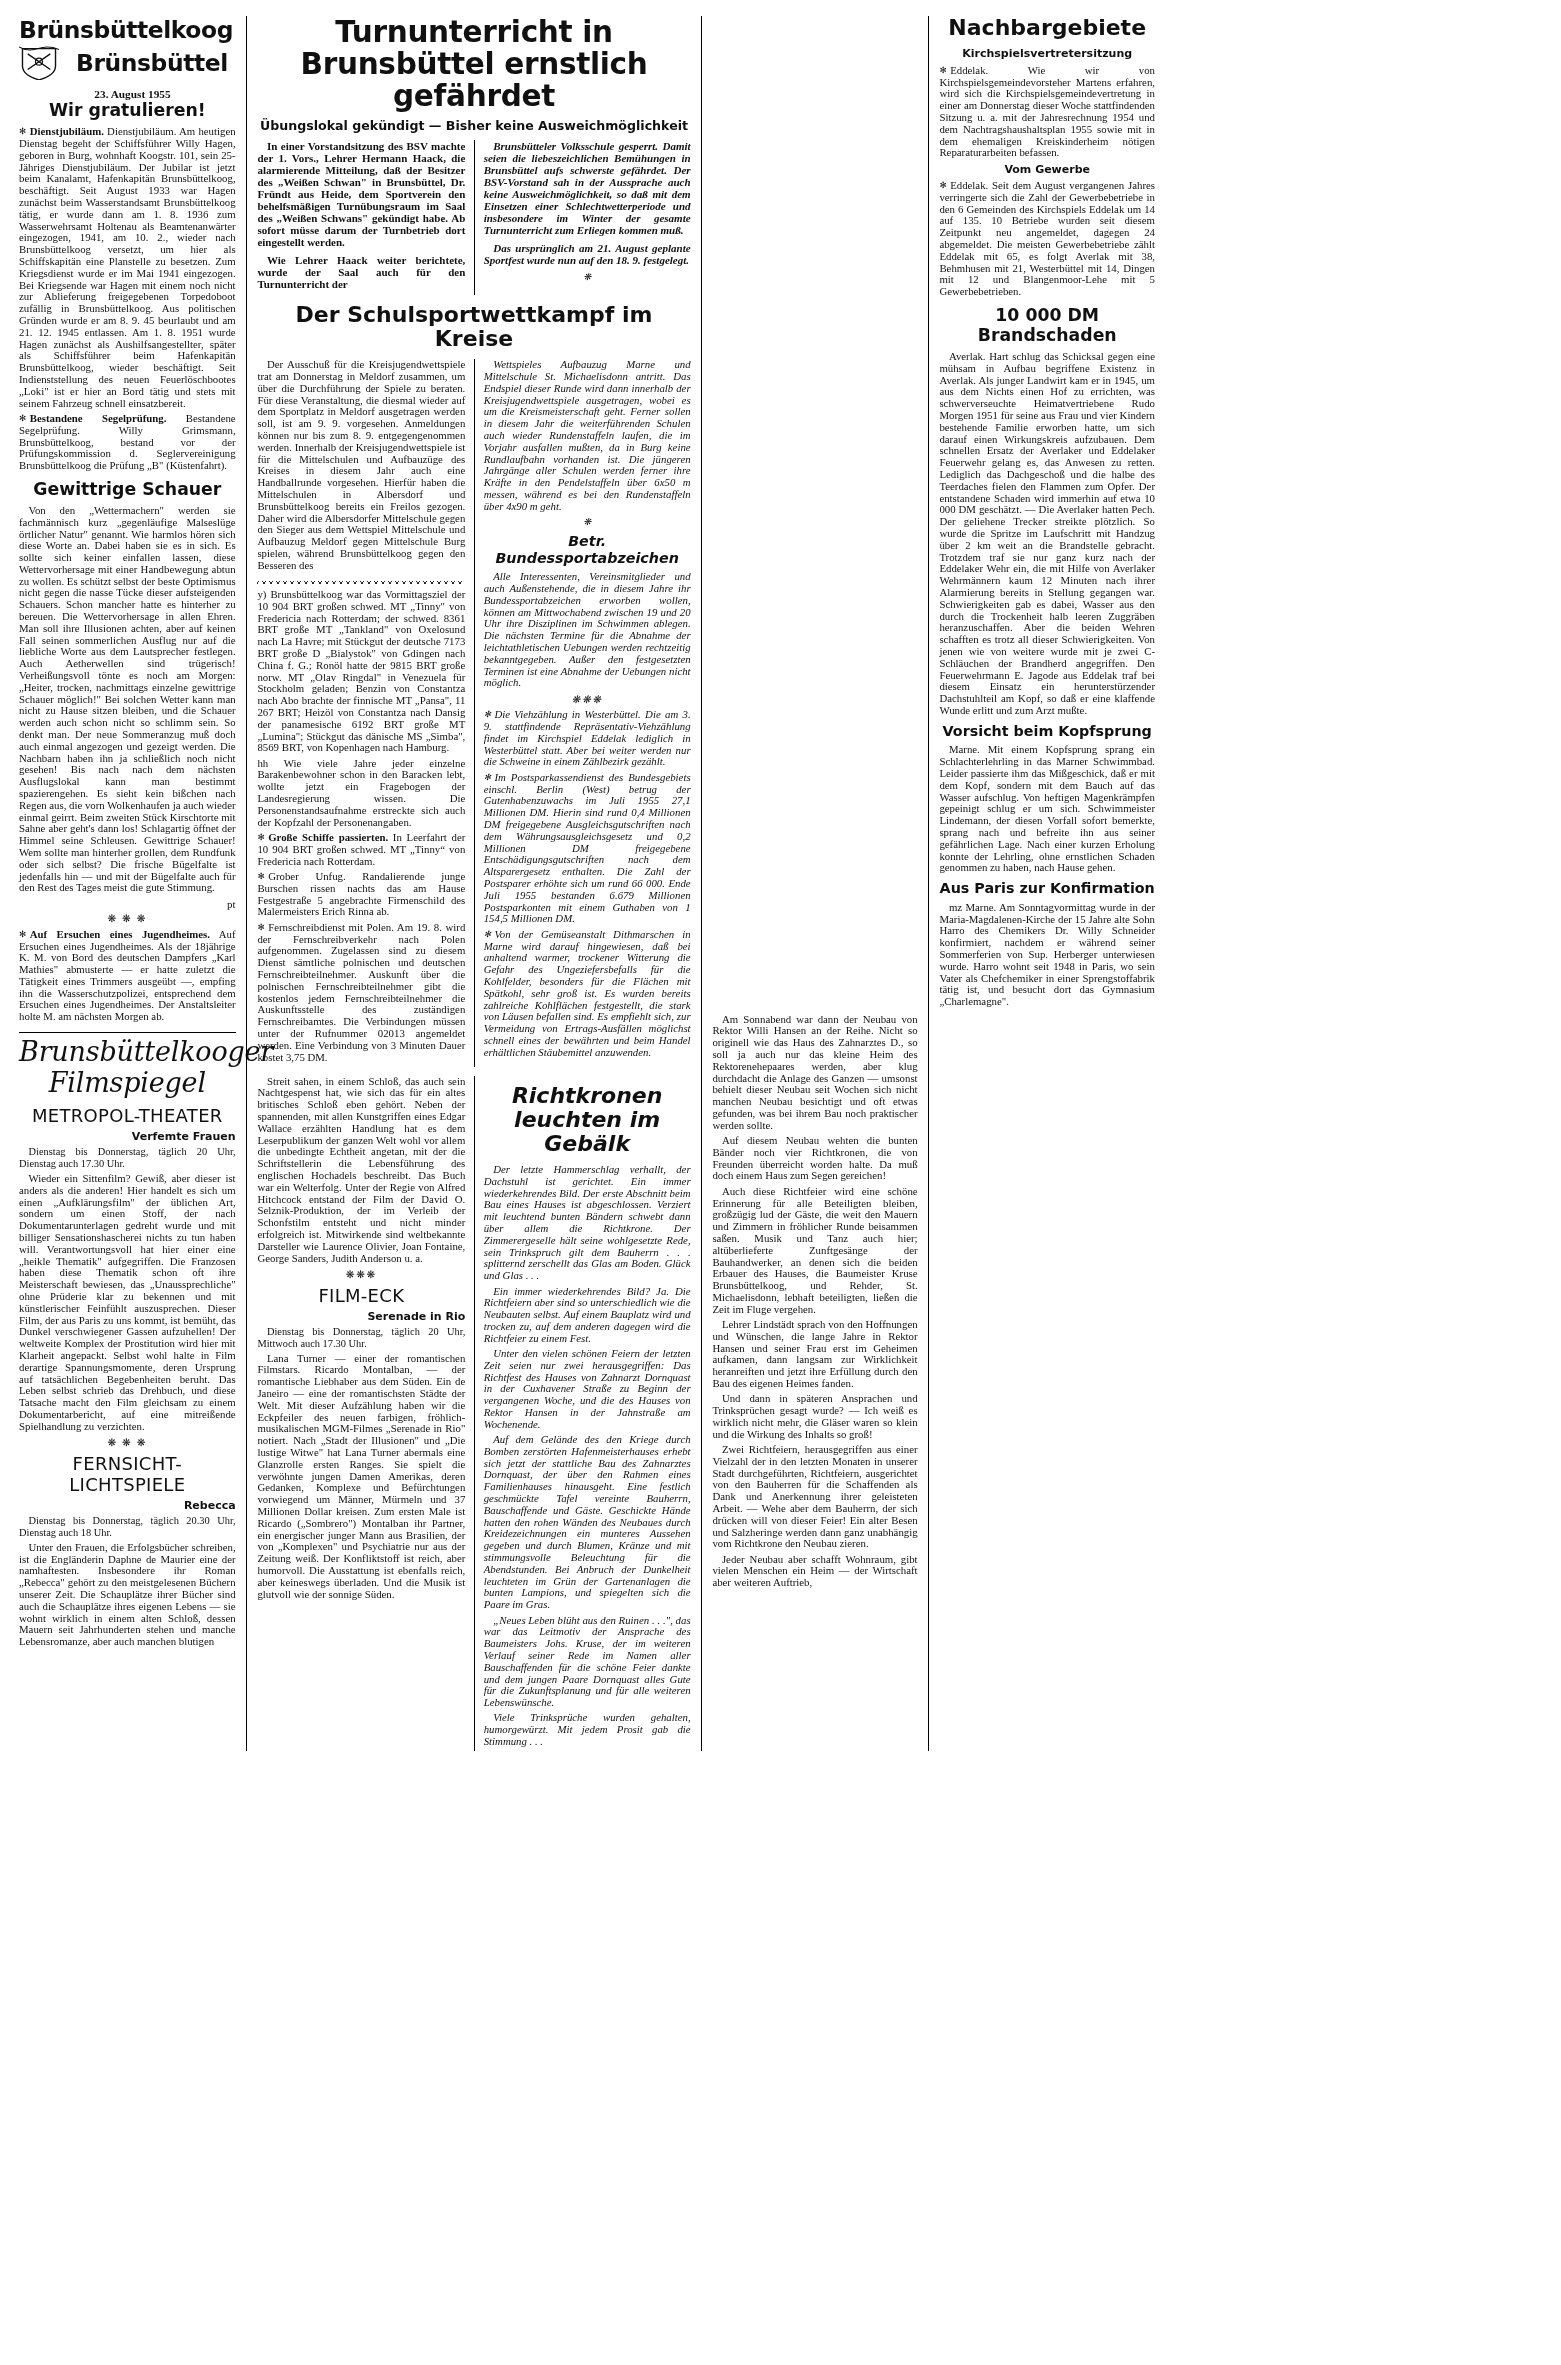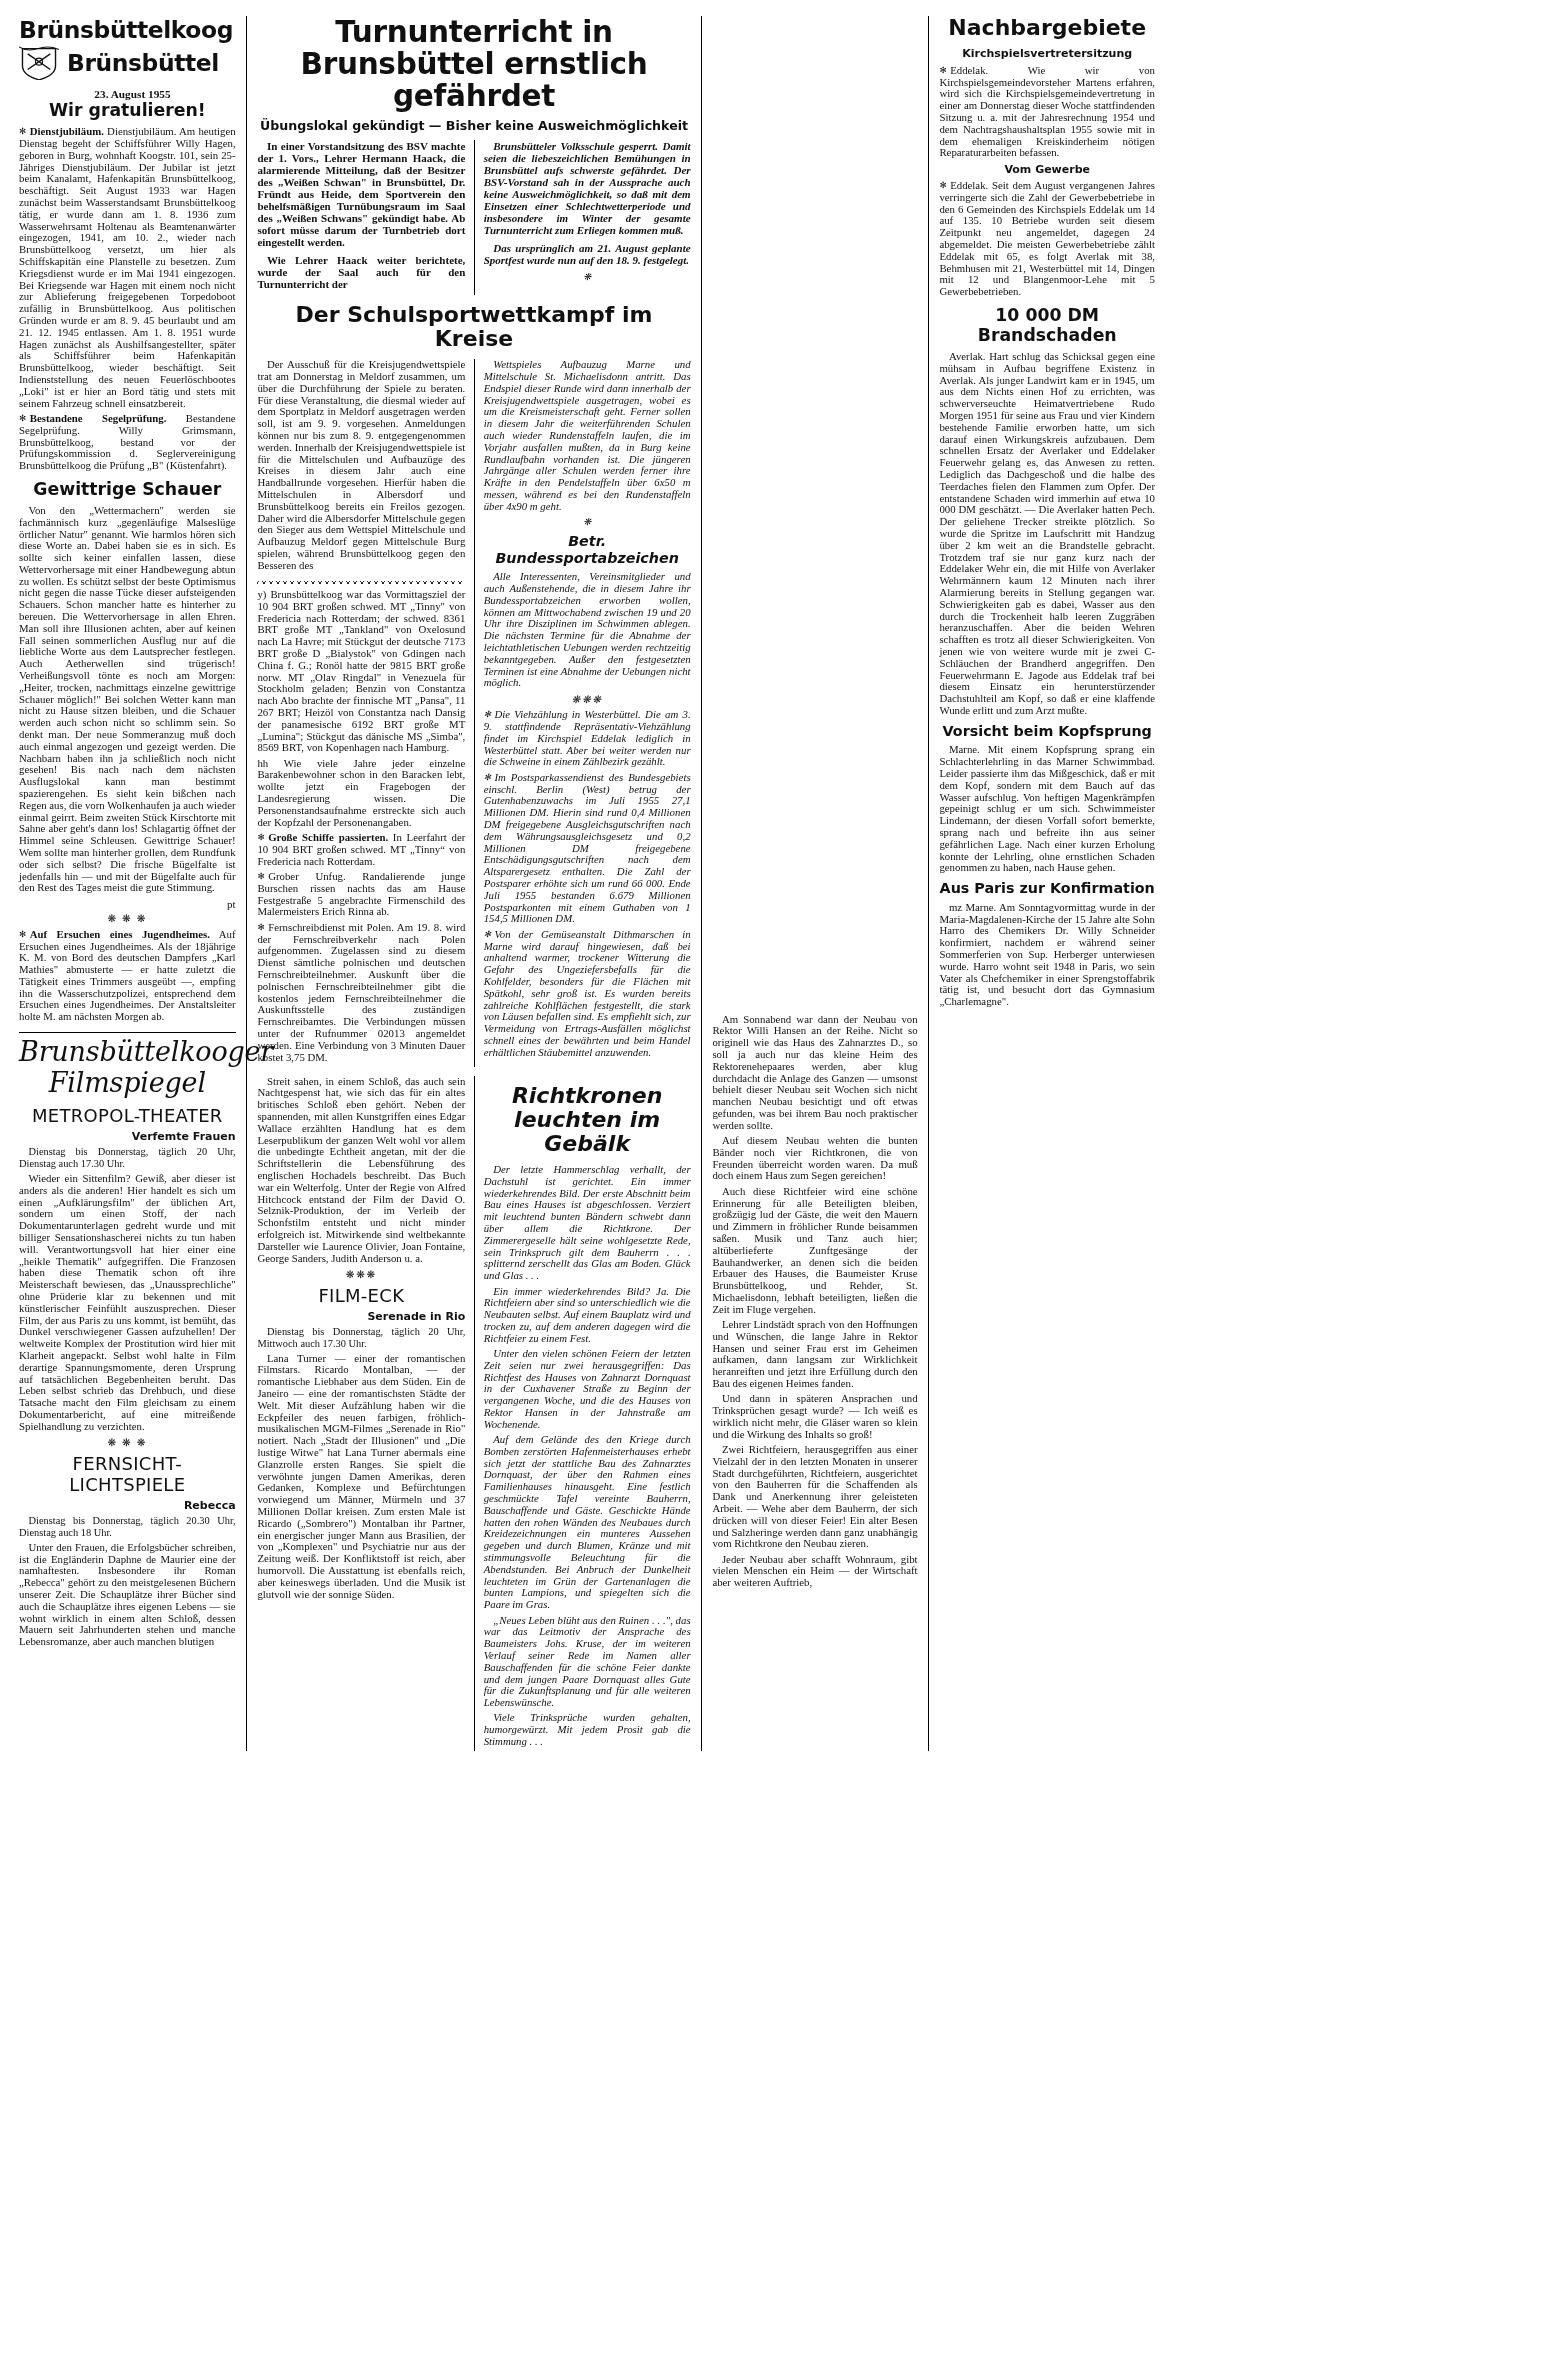--- a/index.html
+++ b/index.html
@@ -37,21 +37,21 @@
   .mh-line1{
     font-family:"DejaVu Sans", sans-serif;
     font-weight:bold;
     font-size:23.4px;
     letter-spacing:-0.4px;
     white-space:nowrap;
   }
   .mh-line2-wrap{
     display:flex;
     align-items:center;
-    gap:8px;
+    gap:17px;
     margin-top:1.7px;
   }
   .mh-line2{
     font-family:"DejaVu Sans", sans-serif;
     font-weight:bold;
     font-size:23.4px;
     letter-spacing:-0.4px;
   }
   .crest{
     width:40px;height:35px;flex:0 0 40px;
@@ -337,21 +337,21 @@
           <p>Auf dem Gelände des den Kriege durch Bomben zerstörten Hafenmeisterhauses erhebt sich jetzt der stattliche Bau des Zahnarztes Dornquast, der über den Rahmen eines Familienhauses hinausgeht. Eine festlich geschmückte Tafel vereinte Bauherrn, Bauschaffende und Gäste. Geschickte Hände hatten den rohen Wänden des Neubaues durch Kreidezeichnungen ein munteres Aussehen gegeben und durch Blumen, Kränze und mit stimmungsvolle Beleuchtung für die Abendstunden. Bei Anbruch der Dunkelheit leuchteten im Grün der Gartenanlagen die bunten Lampions, und spiegelten sich die Paare im Gras.</p>
           <p>„Neues Leben blüht aus den Ruinen . . .", das war das Leitmotiv der Ansprache des Baumeisters Johs. Kruse, der im weiteren Verlauf seiner Rede im Namen aller Bauschaffenden für die schöne Feier dankte und dem jungen Paare Dornquast alles Gute für die Zukunftsplanung und für alle weiteren Lebenswünsche.</p>
           <p>Viele Trinksprüche wurden gehalten, humorgewürzt. Mit jedem Prosit gab die Stimmung . . .</p>
         </div>
       </div>
     </div>
 
     <div class="col vrule" style="width:227px;padding:0 10.4px;">
       <div style="height:998px;"></div>
       <p>Am Sonnabend war dann der Neubau von Rektor Willi Hansen an der Reihe. Nicht so originell wie das Haus des Zahnarztes D., so soll ja auch nur das kleine Heim des Rektorenehepaares werden, aber klug durchdacht die Anlage des Ganzen — umsonst behielt dieser Neubau seit Wochen sich nicht manchen Neubau besichtigt und oft etwas gefunden, was bei ihrem Bau noch praktischer werden sollte.</p>
-      <p>Auf diesem Neubau wehten die bunten Bänder noch vier Richtkronen, die von Freunden überreicht worden waren. Da muß doch einem Haus zum Segen gereichen!</p>
+      <p>Auf diesem Neubau wehten die bunten Bänder noch vier Richtkronen, die von Freunden überreicht worden halte. Da muß doch einem Haus zum Segen gereichen!</p>
       <p>Auch diese Richtfeier wird eine schöne Erinnerung für alle Beteiligten bleiben, großzügig lud der Gäste, die weit den Mauern und Zimmern in fröhlicher Runde beisammen saßen. Musik und Tanz auch hier; altüberlieferte Zunftgesänge der Bauhandwerker, an denen sich die beiden Erbauer des Hauses, die Baumeister Kruse Brunsbüttelkoog, und Rehder, St. Michaelisdonn, lebhaft beteiligten, ließen die Zeit im Fluge vergehen.</p>
       <p>Lehrer Lindstädt sprach von den Hoffnungen und Wünschen, die lange Jahre in Rektor Hansen und seiner Frau erst im Geheimen aufkamen, dann langsam zur Wirklichkeit heranreiften und jetzt ihre Erfüllung durch den Bau des eigenen Heimes fanden.</p>
       <p>Und dann in späteren Ansprachen und Trinksprüchen gesagt wurde? — Ich weiß es wirklich nicht mehr, die Gläser waren so klein und die Wirkung des Inhalts so groß!</p>
       <p>Zwei Richtfeiern, herausgegriffen aus einer Vielzahl der in den letzten Monaten in unserer Stadt durchgeführten, Richtfeiern, ausgerichtet von den Bauherren für die Schaffenden als Dank und Anerkennung ihrer geleisteten Arbeit. — Wehe aber dem Bauherrn, der sich drücken will von dieser Feier! Ein alter Besen und Salzheringe werden dann ganz unabhängig vom Richtkrone den Neubau zieren.</p>
       <p>Jeder Neubau aber schafft Wohnraum, gibt vielen Menschen ein Heim — der Wirtschaft aber weiteren Auftrieb,</p>
     </div>
 
     <div class="col vrule c7">
       <h2 class="hd-sec" style="margin-top:0;">Nachbargebiete</h2>
       <h3 class="hd-tiny">Kirchspielsvertretersitzung</h3>

